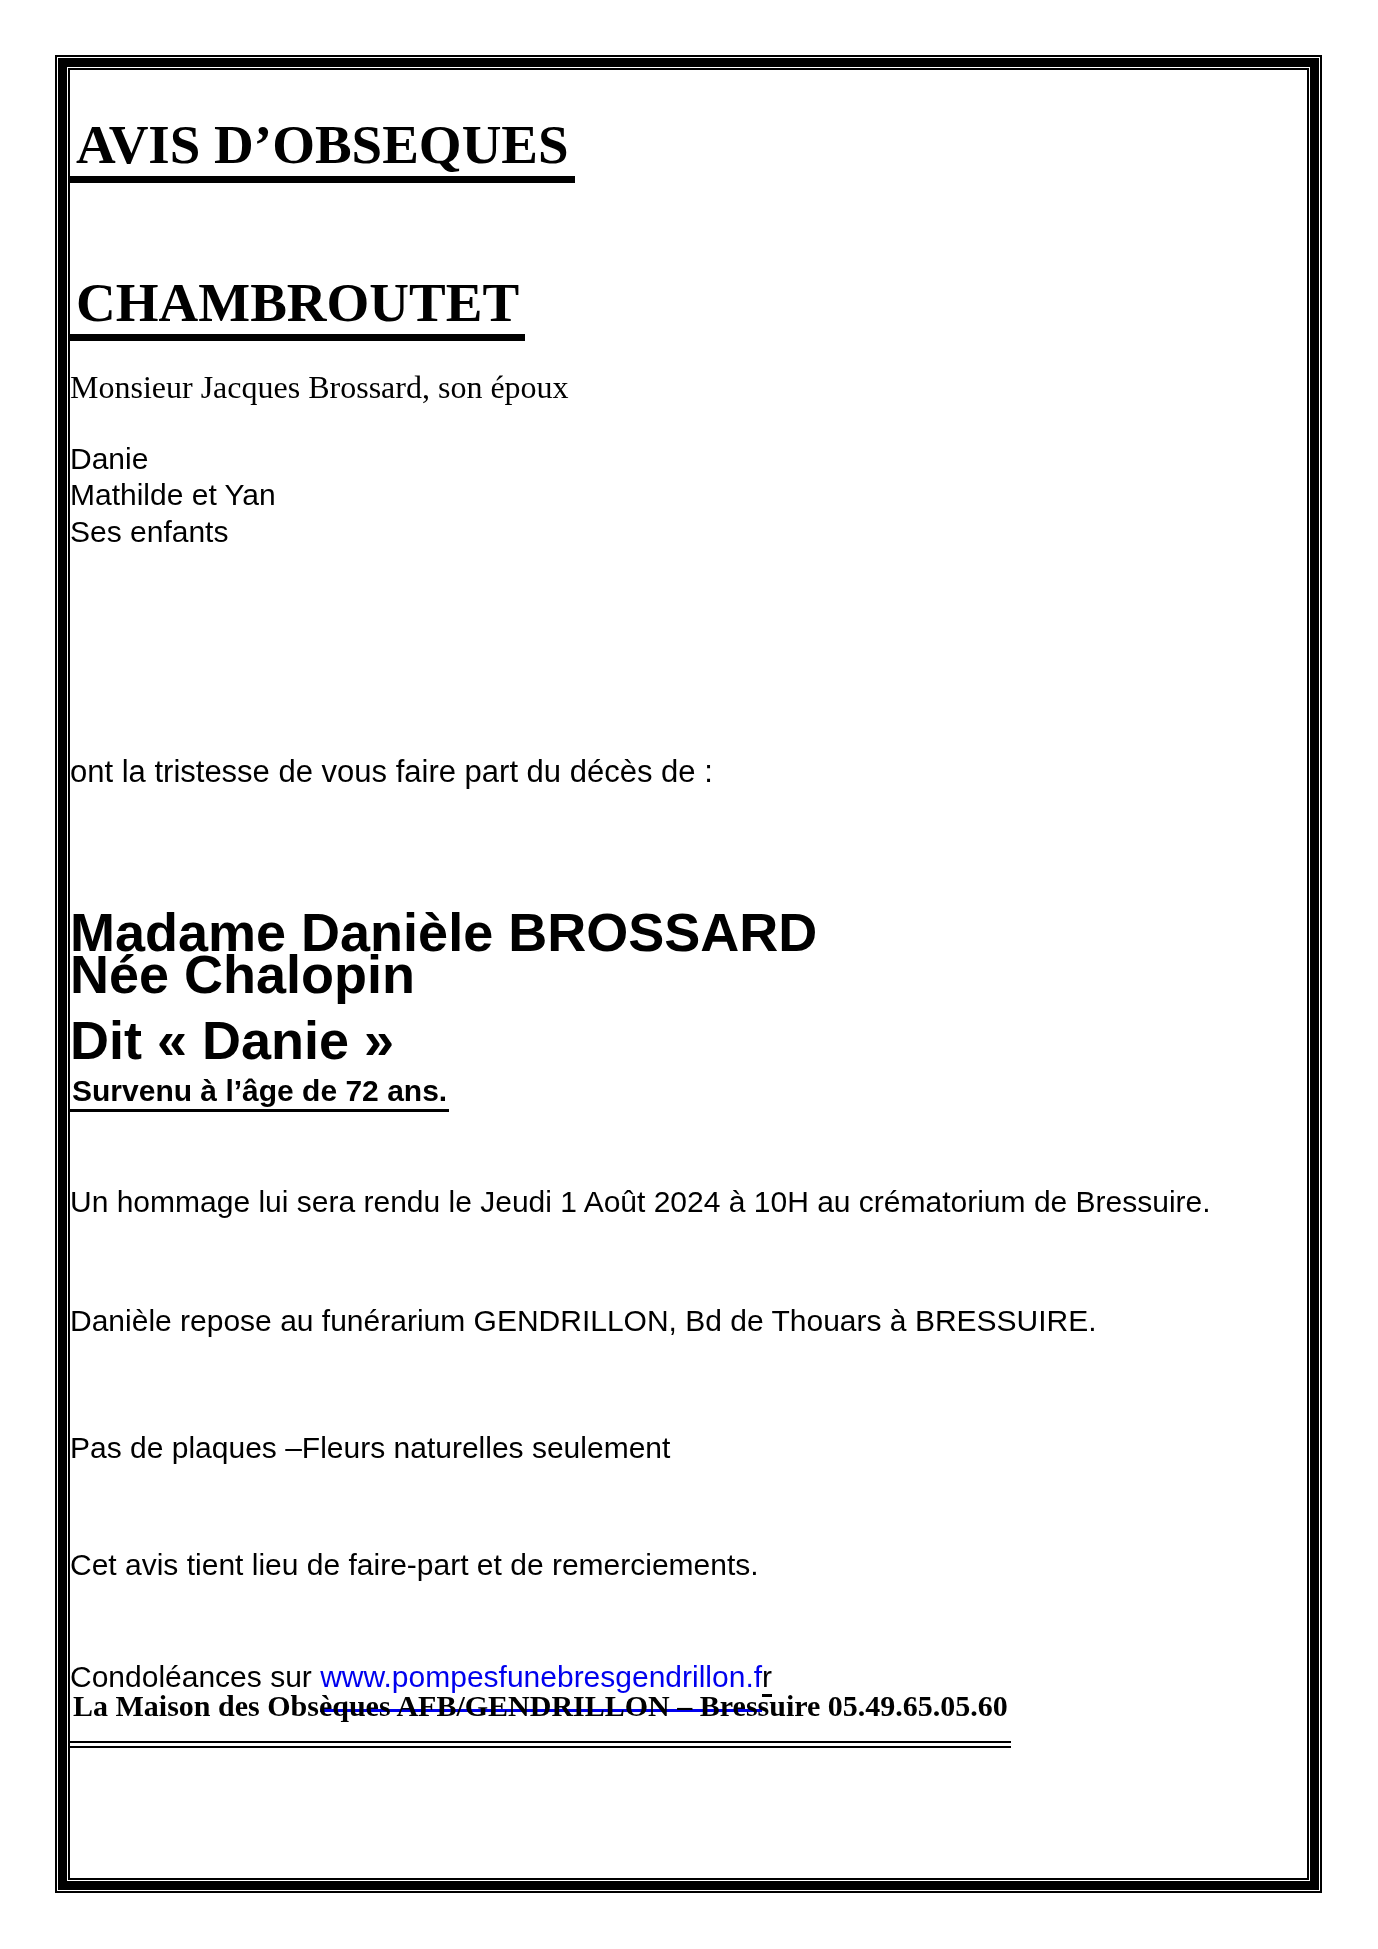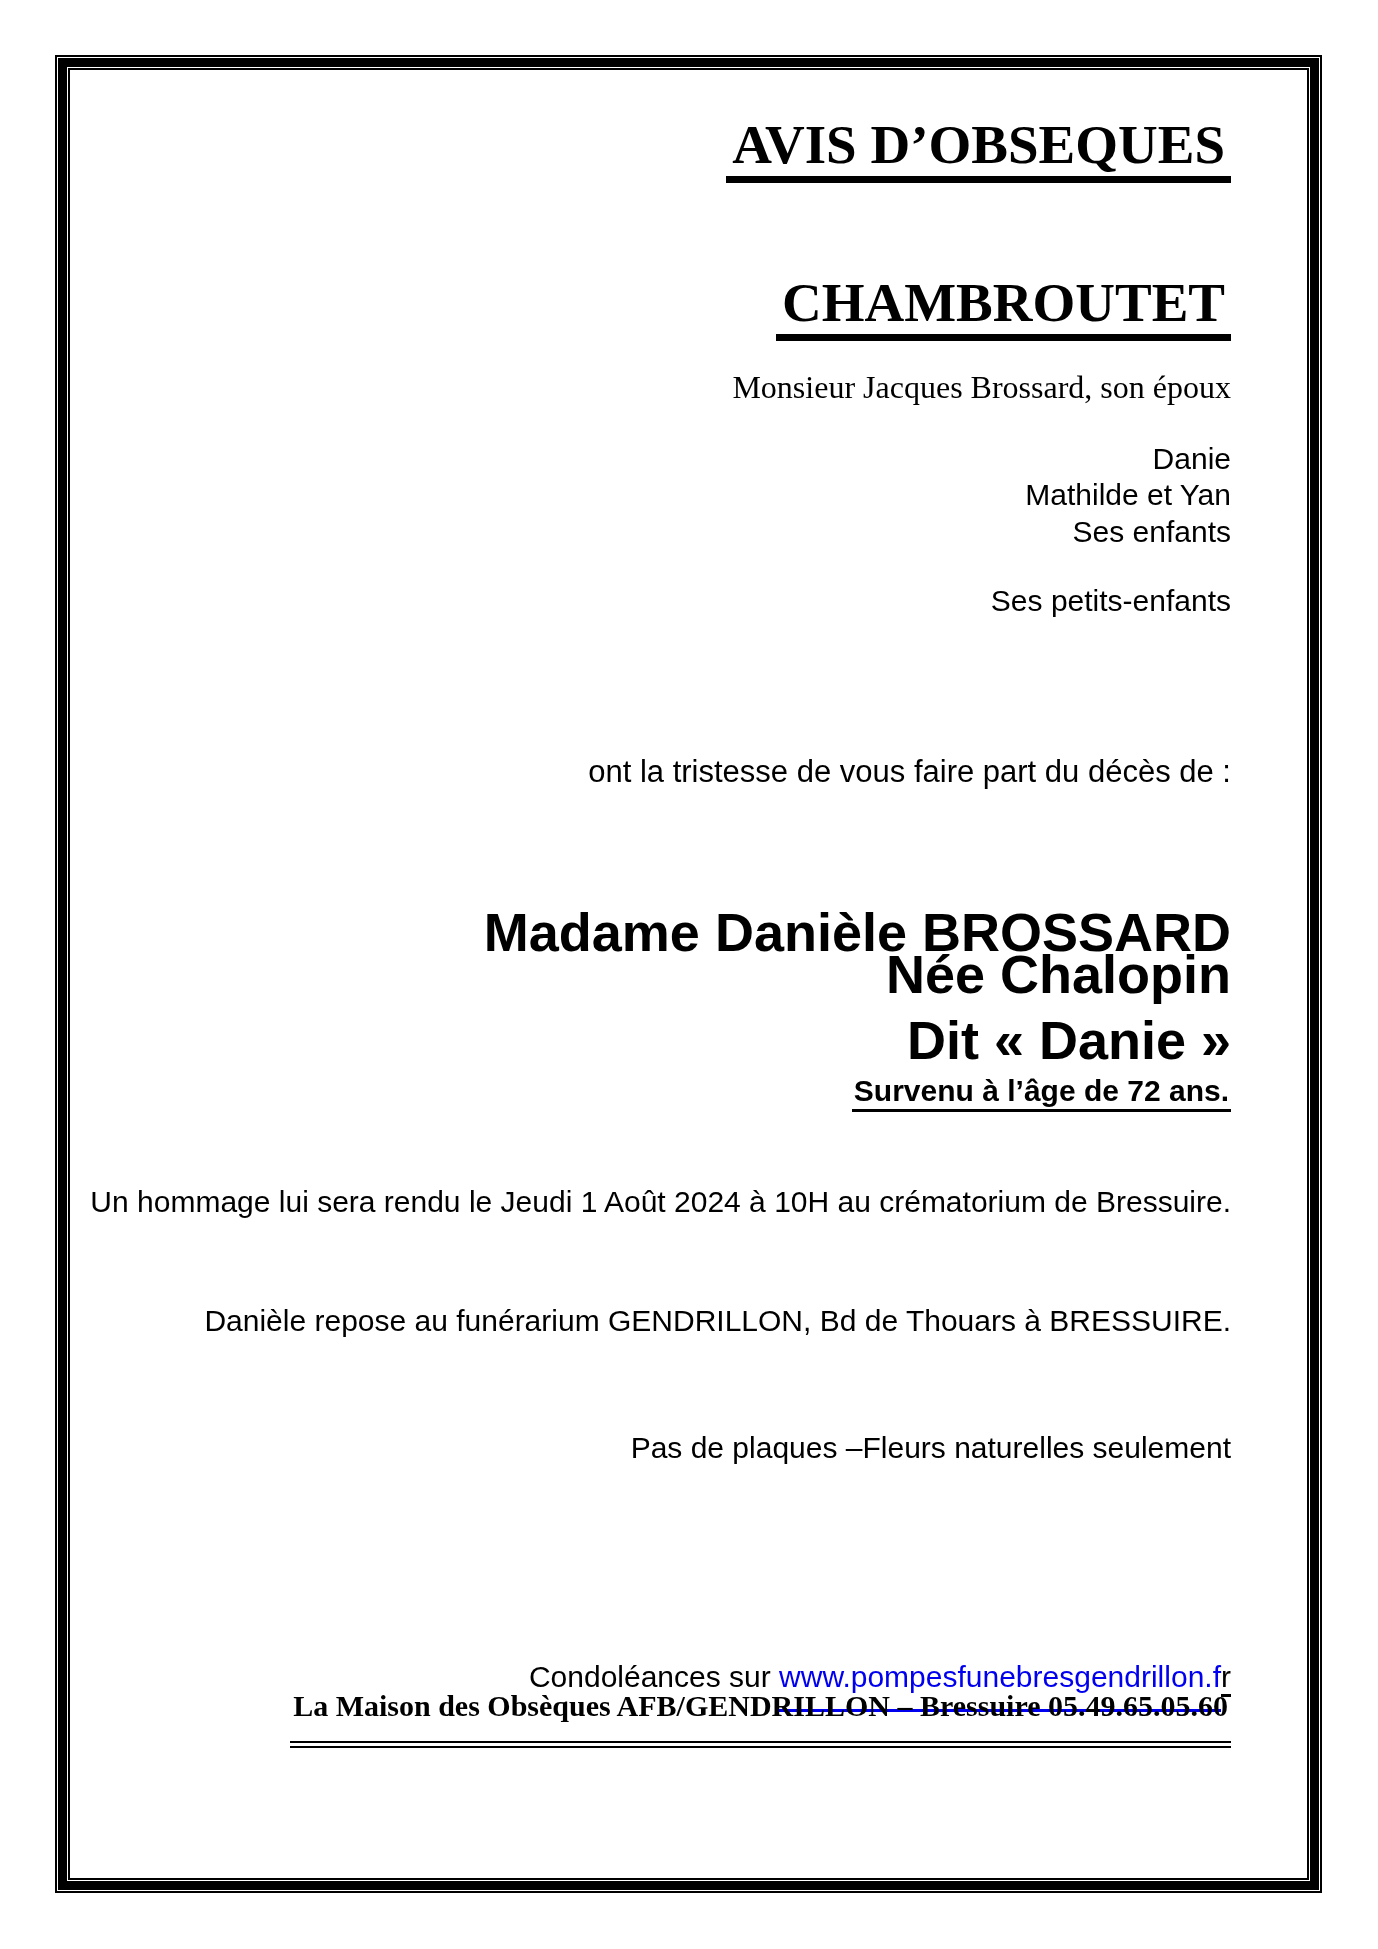--- a/index.html
+++ b/index.html
@@ -30,21 +30,21 @@
   .content {
     position: relative;
     height: 100%;
     color: #000;
   }
   .content p {
     position: absolute;
     left: 0;
     right: 76px;
     margin: 0;
-    text-align: right;
+    text-align: left;
     white-space: nowrap;
     line-height: 1;
   }
   .serif { font-family: "Liberation Serif", "DejaVu Serif", serif; }
   .sans  { font-family: "Liberation Sans", "DejaVu Sans", sans-serif; }
   .heading { font-size: 55px; font-weight: bold; }
   .u-head {
     display: inline-block;
     border-bottom: 7px solid #000;
     padding: 0 6px 4px 6px;
@@ -90,37 +90,37 @@
           <p class="serif heading" style="top:47px"><span class="u-head">AVIS D’OBSEQUES</span></p>
 
           <p class="serif heading" style="top:205px"><span class="u-head">CHAMBROUTET</span></p>
 
           <p class="serif spouse-line" style="top:301px">Monsieur Jacques Brossard, son époux</p>
 
           <p class="sans family-line" style="top:374px">Danie</p>
           <p class="sans family-line" style="top:410px">Mathilde et Yan</p>
           <p class="sans family-line" style="top:447px">Ses enfants</p>
 
-          <p class="sans family-line" style="top:516px">Ses petits-enfants</p>
 
 
           <p class="sans announce-line" style="top:686px">ont la tristesse de vous faire part du décès de :</p>
 
           <p class="sans big-name" style="top:835px">Madame Danièle BROSSARD</p>
           <p class="sans big-name" style="top:877px">Née Chalopin</p>
           <p class="sans big-name" style="top:943px">Dit « Danie »</p>
 
           <p class="sans age-line" style="top:1006px"><span class="u-mid">Survenu à l’âge de 72 ans.</span></p>
 
           <p class="sans body-line" style="top:1117px">Un hommage lui sera rendu le Jeudi 1 Août 2024 à 10H au crématorium de Bressuire.</p>
 
           <p class="sans body-line" style="top:1236px">Danièle repose au funérarium GENDRILLON, Bd de Thouars à BRESSUIRE.</p>
 
           <p class="sans body-line" style="top:1363px">Pas de plaques –Fleurs naturelles seulement</p>
 
+          <p class="sans body-line" style="top:1480px">Cet avis tient lieu de faire-part et de remerciements.</p>
 
           <p class="sans body-line" style="top:1592px"><span>Condoléances sur </span><a class="link-main" style="color: rgb(0, 0, 238);">www.pompesfunebresgendrillon.f</a><span class="link-tail">r</span></p>
 
           <p class="serif footer-line" style="top:1621px"><span class="u-double">La Maison des Obsèques AFB/GENDRILLON – Bressuire 05.49.65.05.60</span></p>
 
         </div>
       </div>
     </div>
   </div>
 </div>

